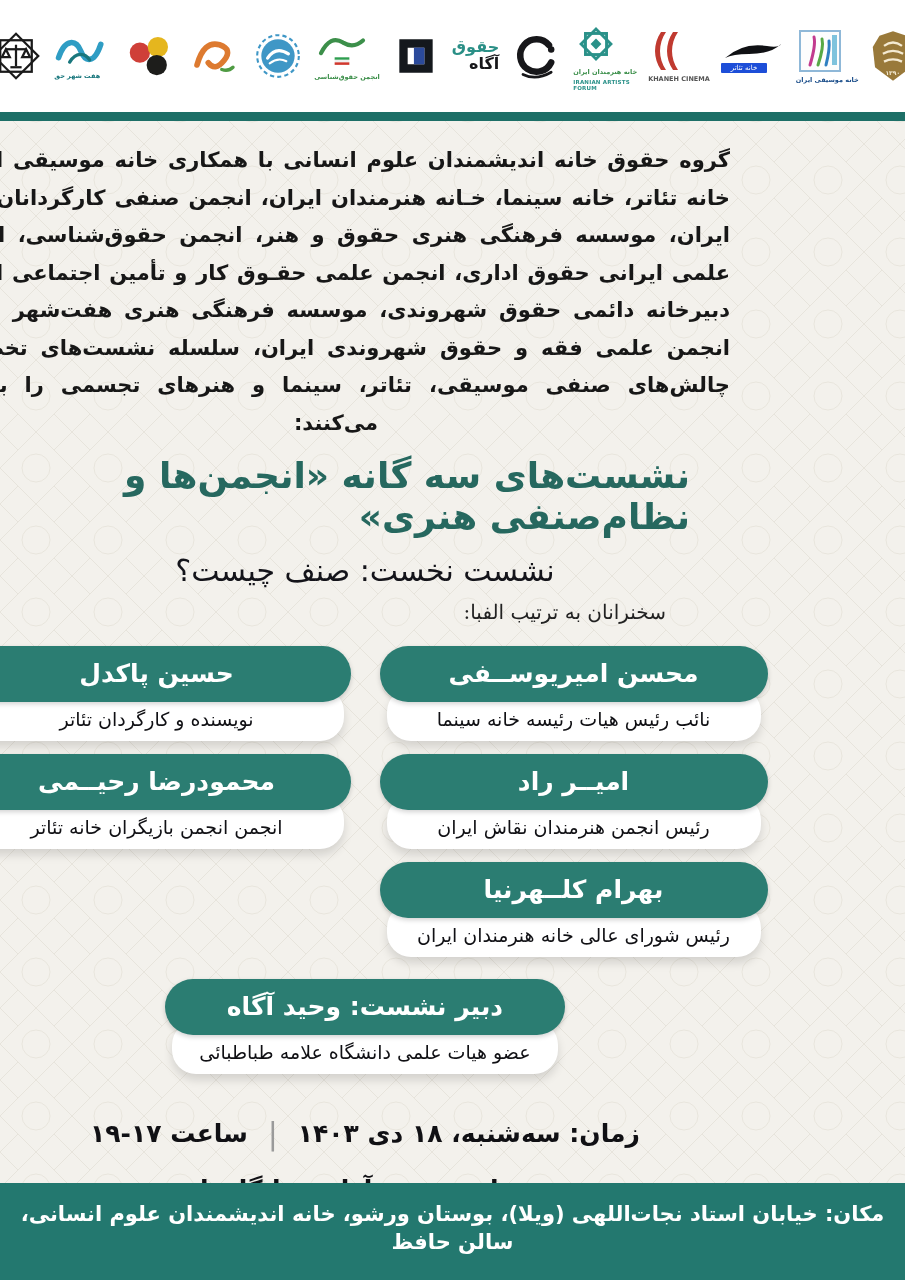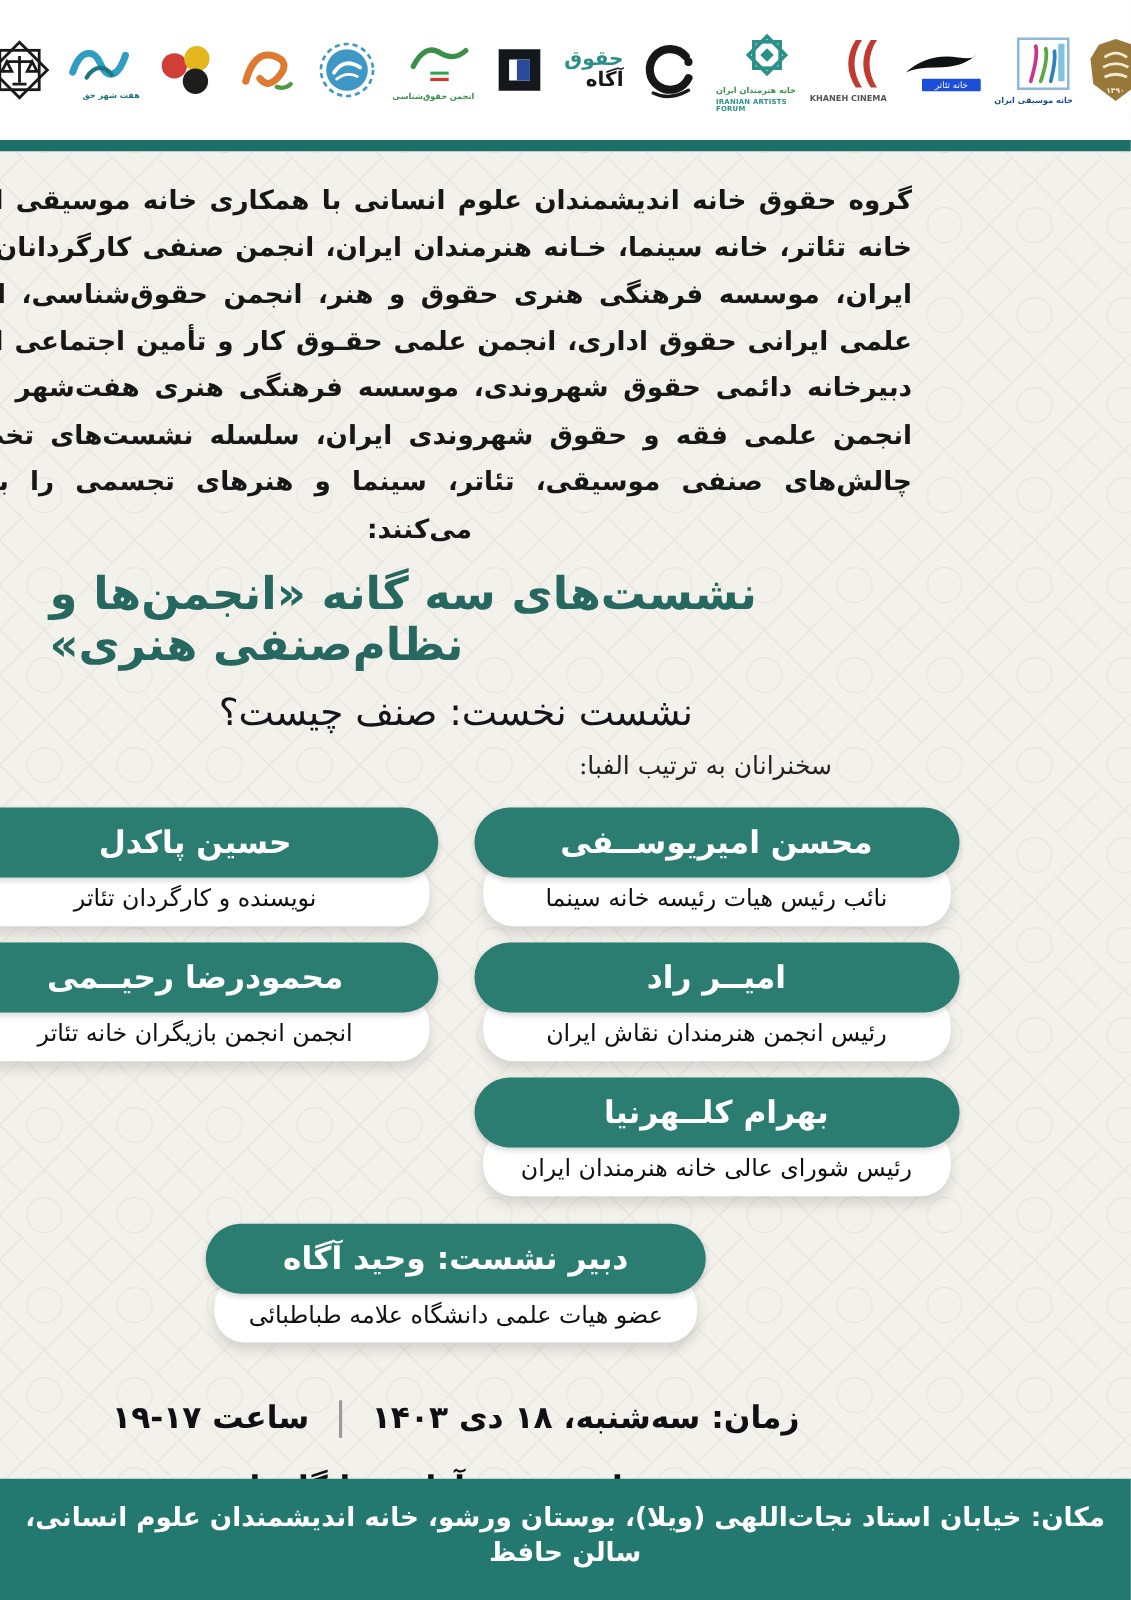--- a/index.html
+++ b/index.html
@@ -8,37 +8,37 @@
     background:#f3f1ec;direction:rtl;
     font-family:"DejaVu Sans",sans-serif;color:#1c1c1c;margin:0 auto;
   }
   .bg-pattern{position:absolute;left:0;top:0;z-index:0;opacity:.5;}
   
   .header{
     position:absolute;top:0;left:0;width:905px;height:112px;background:#ffffff;z-index:3;
     display:flex;flex-direction:row;align-items:center;justify-content:center;gap:11px;direction:ltr;
   }
   .teal-bar{position:absolute;top:112px;left:0;width:905px;height:9px;background:#1d6f67;z-index:3;}
-  .logo{display:flex;flex-direction:column;align-items:flex-end;justify-content:center;gap:2px;position:relative;}
+  .logo{display:flex;flex-direction:column;align-items:flex-start;justify-content:center;gap:2px;position:relative;}
   .cap{font-size:6.5px;font-weight:bold;line-height:1.1;text-align:center;white-space:nowrap;}
   .cap-teal{color:#19777d;}.cap-green{color:#3c8f4a;}.cap-gray{color:#555;}.cap-blue{color:#1b4e8a;}
   .cap-en{font-size:5.5px;color:#2a9189;font-weight:bold;letter-spacing:.2px;}
   .logo-wordmark{display:flex;flex-direction:column;align-items:flex-start;line-height:1.05;direction:rtl;}
   .wm-top{color:#2a8f86;font-weight:800;font-size:16px;}
   .wm-bottom{color:#17171a;font-weight:800;font-size:16px;}
   .theater-band{background:#1d4ed8;color:#fff;font-size:7px;padding:1px 10px;border-radius:1px;margin-top:-3px;}
   .theater-band span{color:#fff;}
   .badge-year{position:absolute;bottom:7px;left:50%;transform:translateX(-50%);color:#f4ead2;font-size:6px;font-weight:bold;}
   
   .content{position:absolute;top:121px;left:0;width:730px;z-index:1;}
   .intro{
     width:788px;margin:21px auto 0;font-size:21px;font-weight:bold;line-height:1.79;
     text-align:justify;text-align-last:center;color:#171717;
   }
-  .headline{margin:12px 40px 16px;text-align:left;font-size:36px;font-weight:800;color:#26685f;}
+  .headline{margin:12px 40px 16px;text-align:right;font-size:36px;font-weight:800;color:#26685f;}
   .subtitle{margin:16px 40px 0;text-align:center;font-size:30px;font-weight:400;color:#14141a;}
   .note{margin:12px 64px 0 0;text-align:right;font-size:20px;color:#222;font-family:"DejaVu Serif",serif;}
   
   .speakers{display:grid;grid-template-columns:388px 388px;column-gap:29px;row-gap:13px;justify-content:center;margin-top:22px;}
   .card{width:388px;}
   .card-name{
     position:relative;z-index:2;background:#2b7d72;color:#ffffff;border-radius:28px;
     height:56px;line-height:56px;text-align:center;font-size:25px;font-weight:800;
     box-shadow:0 2px 5px rgba(0,0,0,.18);
   }

